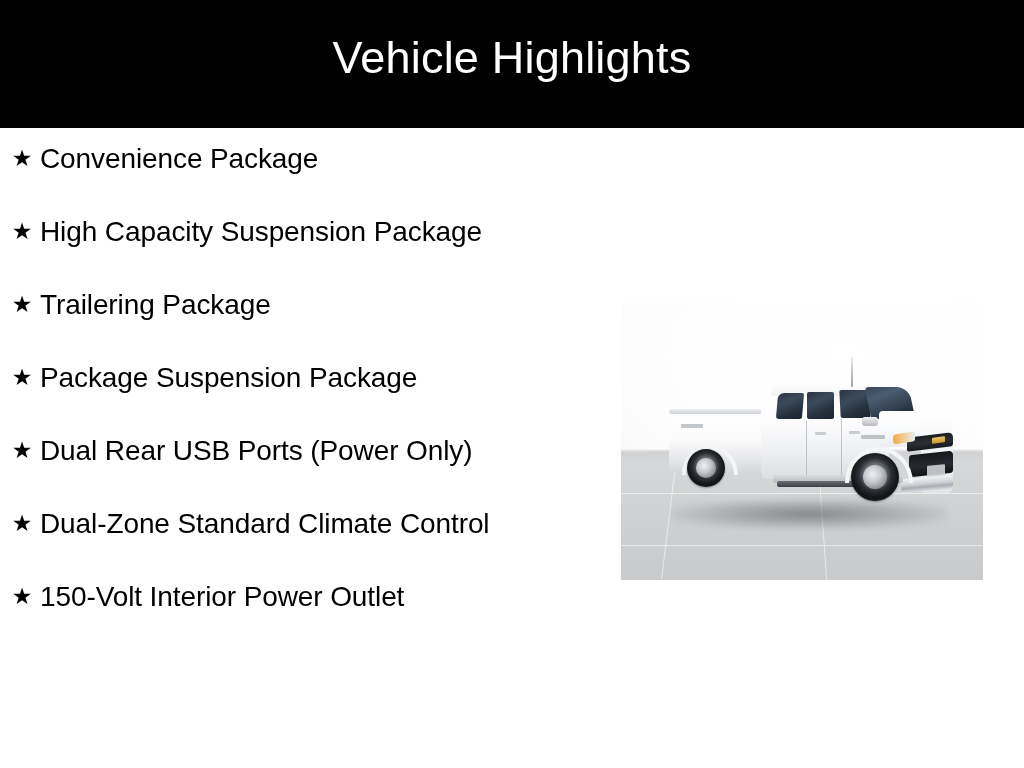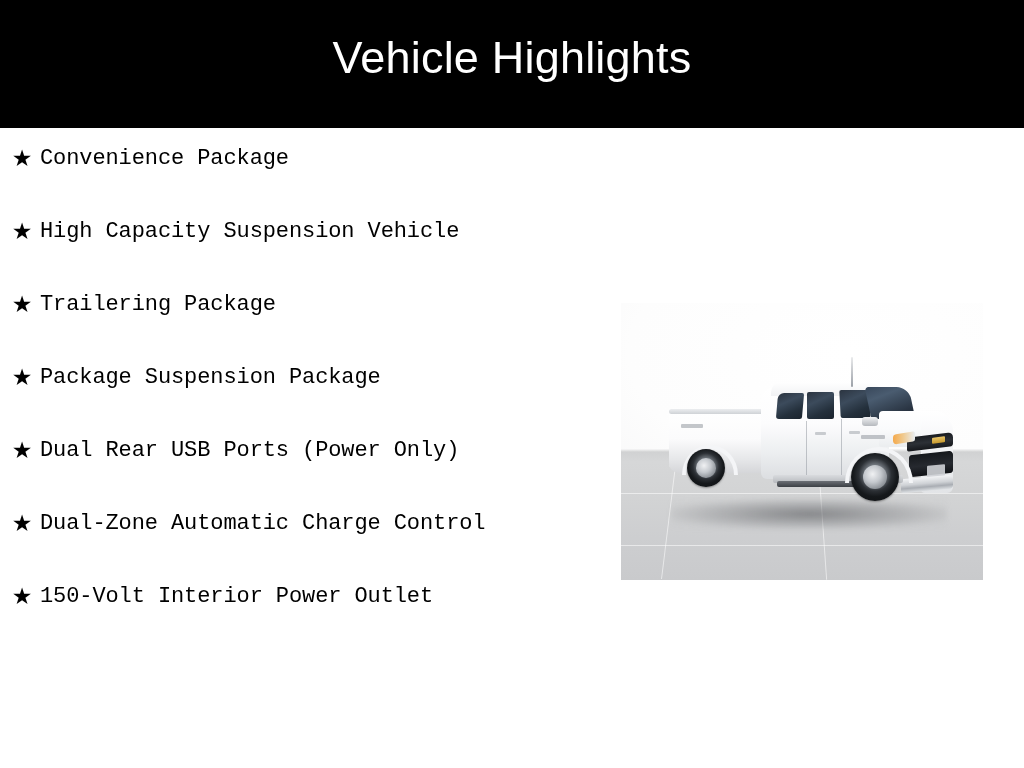--- a/index.html
+++ b/index.html
@@ -57,26 +57,25 @@
     width: 40px;
     text-align: center;
     font-size: 23px;
     line-height: 41px;
     color: #000000;
     padding-left: 4px;
     box-sizing: border-box;
   }
   .bullet-text {
     flex: 1 1 auto;
-    font-size: 22px;
+    font-size: 28px;
     line-height: 41px;
     color: #000000;
     padding-right: 42px;
     letter-spacing: -0.1px;
-    font-family: Liberation Mono, monospace;
   }
 
   
   #vehicle-photo {
     position: absolute;
     left: 621px;
     top: 303px;
     width: 362px;
     height: 277px;
     overflow: hidden;
@@ -343,41 +342,41 @@
 
 <div id="highlights-list">
 
   <div class="bullet-row">
     <span class="bullet-star">★</span>
     <span class="bullet-text">Convenience Package</span>
   </div>
 
   <div class="bullet-row">
     <span class="bullet-star">★</span>
-    <span class="bullet-text">High Capacity Suspension Vehicle</span>
+    <span class="bullet-text">High Capacity Suspension Package</span>
   </div>
 
   <div class="bullet-row">
     <span class="bullet-star">★</span>
     <span class="bullet-text">Trailering Package</span>
   </div>
 
   <div class="bullet-row">
     <span class="bullet-star">★</span>
     <span class="bullet-text">Package Suspension Package</span>
   </div>
 
   <div class="bullet-row">
     <span class="bullet-star">★</span>
     <span class="bullet-text">Dual Rear USB Ports (Power Only)</span>
   </div>
 
   <div class="bullet-row">
     <span class="bullet-star">★</span>
-    <span class="bullet-text">Dual-Zone Automatic Charge Control</span>
+    <span class="bullet-text">Dual-Zone Standard Climate Control</span>
   </div>
 
   <div class="bullet-row">
     <span class="bullet-star">★</span>
     <span class="bullet-text">150-Volt Interior Power Outlet</span>
   </div>
 
 </div>
 
 <div id="vehicle-photo">

